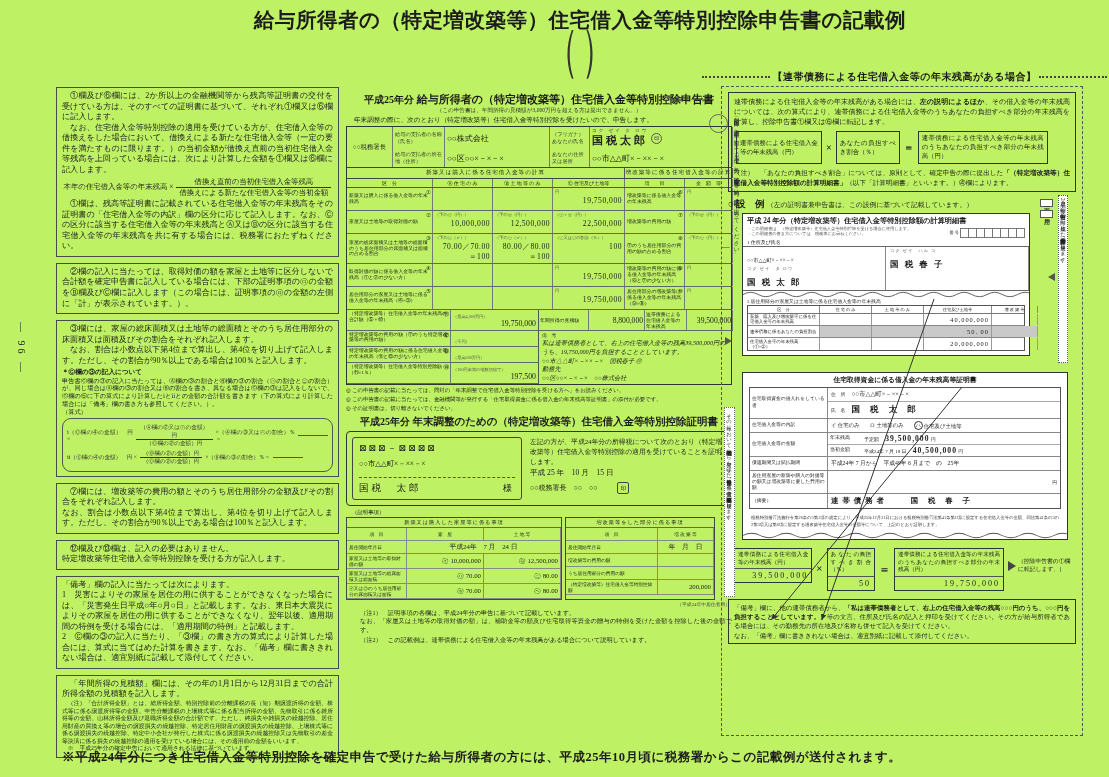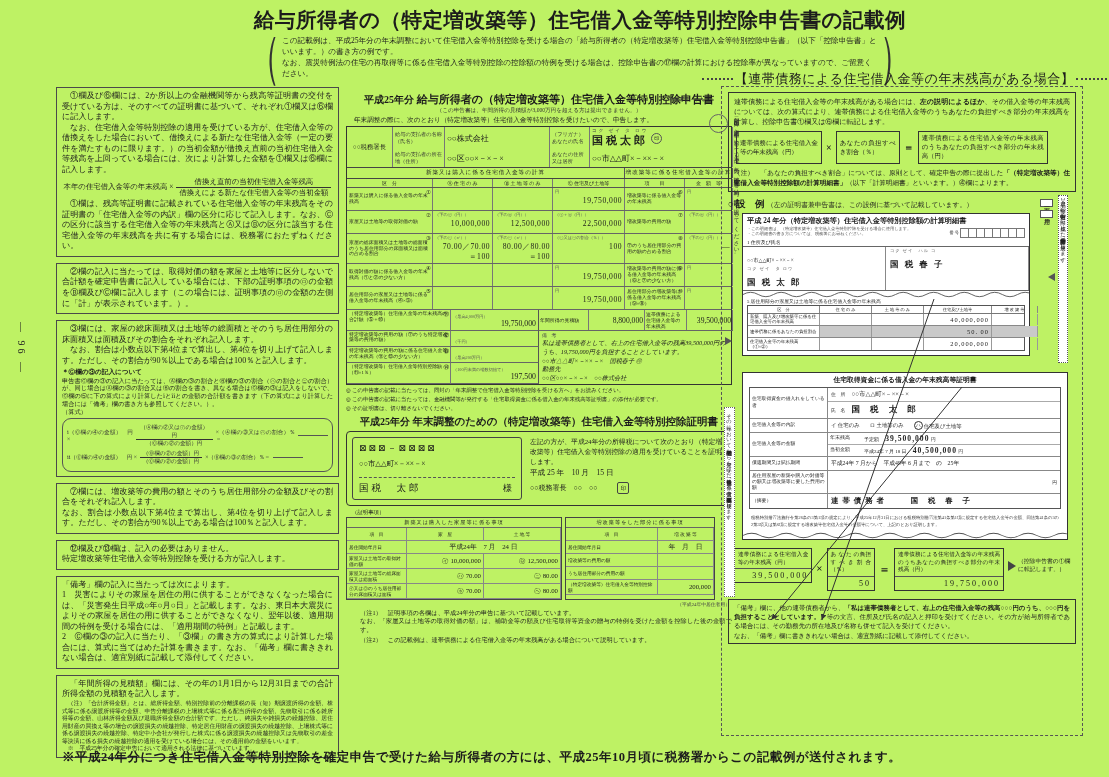--- a/index.html
+++ b/index.html
@@ -92,21 +92,21 @@
   .sgrow>div{border-right:1px solid #888;border-bottom:1px solid #888;font-size:4.7px;padding:1px 2px;min-height:13px;display:flex;align-items:center}
   .sgrow .vv{justify-content:flex-end;font-size:6.8px}
   .sgrow .vc{justify-content:center;font-size:6.8px}
   .resnote{text-align:right;font-size:4.8px;color:#444;margin:1px 2px 0 0}
   .jnote{font-size:6.2px;line-height:1.35;margin:2px 0 0 14px;text-align:justify}
   .vn1{position:absolute;left:733px;top:112px;writing-mode:vertical-rl;font-size:5.6px;color:#333;letter-spacing:1px;height:250px}
   
   .colR{position:absolute;left:721px;top:86px;width:362px;height:650px;border:1.5px dashed #555;padding:5px 6px 4px}
   .rhead{position:absolute;left:700px;top:70px;width:409px;display:flex;align-items:center}
   .rhead .dots{flex:1;border-top:2px dotted #444;margin:0 2px}
-  .rhead .t{font-size:13px;font-weight:normal;letter-spacing:.5px}
+  .rhead .t{font-size:10px;font-weight:bold;letter-spacing:.5px}
   .ribox{border:1.2px solid #333;padding:4px 5px;font-size:7px;line-height:1.45;text-align:justify}
   .fform{display:flex;align-items:stretch;gap:4px;margin:4px 2px;font-size:6.4px}
   .fbox{border:1.2px solid #333;padding:2px 3px;display:flex;align-items:center;text-align:justify;line-height:1.4}
   .fop{display:flex;align-items:center;font-size:10px;font-weight:bold}
   .rnote{font-size:6.6px;line-height:1.4;margin-top:3px;text-align:justify}
   .exhead{font-size:9.5px;font-weight:bold;margin:6px 0 2px}
   .exhead .s{font-size:6.8px;font-weight:normal}
   .mform{border:1.3px solid #333;margin:0 46px 16px 14px;position:relative;background:#fff}
   .mtitle{font-size:7.2px;font-weight:bold;padding:2px 4px 0}
   .msmall{font-size:4.2px;color:#555;padding:0 4px;line-height:1.3}
@@ -162,24 +162,20 @@
 </style>
 </head>
 <body>
 
 <div class="page" data-interactable="false">
 
   <div class="hdr" data-interactable="false">
     <h1 data-interactable="false">給与所得者の（特定増改築等）住宅借入金等特別控除申告書の記載例</h1>
     <div class="sub" data-interactable="false">
       <span class="paren" data-interactable="false">（</span>
-      <div class="txt">
-        <p style="margin:0" data-interactable="false">この記載例は、平成25年分の年末調整において住宅借入金等特別控除を受ける場合の「給与所得者の（特定増改築等）住宅借入金等特別控除申告書」（以下「控除申告書」といいます。）の書き方の例です。</p>
-        <p style="margin:0" data-interactable="false">なお、震災特例法の住宅の再取得等に係る住宅借入金等特別控除の控除額の特例を受ける場合は、控除申告書の⑰欄の計算における控除率が異なっていますので、ご留意ください。</p>
-      </div>
       <span class="paren" data-interactable="false">）</span>
     </div>
   </div>
 
   <div class="pagenum" data-interactable="false">— 96 —</div>
 
   <div class="colL" data-interactable="false">
 
     <div class="lbox" data-interactable="false">
       <p data-interactable="false">①欄及び⑥欄には、2か所以上の金融機関等から残高等証明書の交付を受けている方は、そのすべての証明書に基づいて、それぞれ①欄又は⑥欄に記入します。</p>

